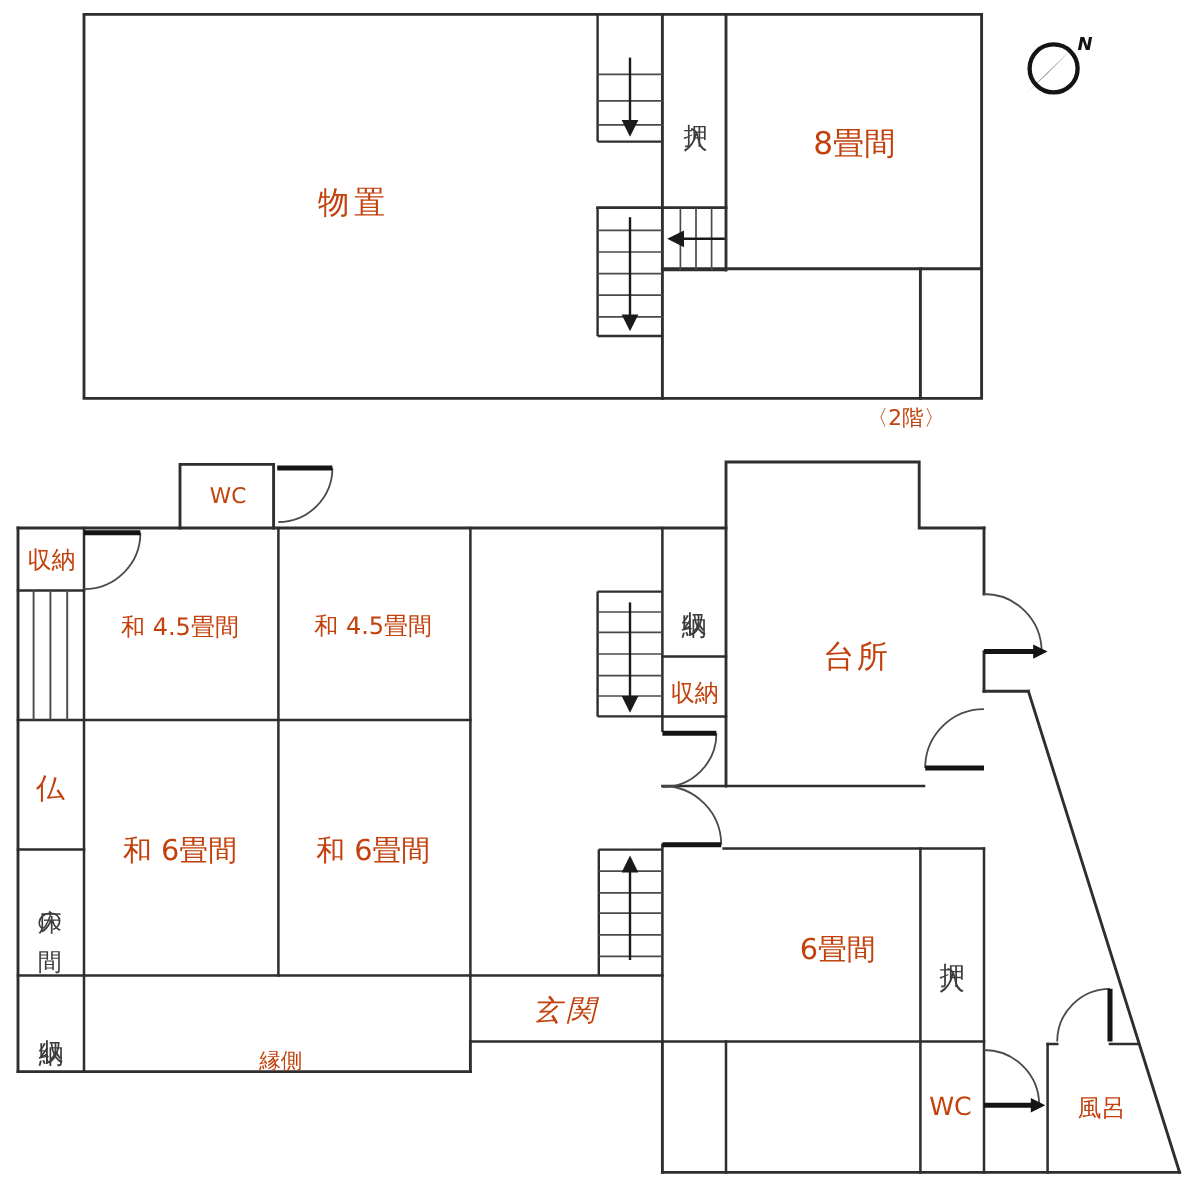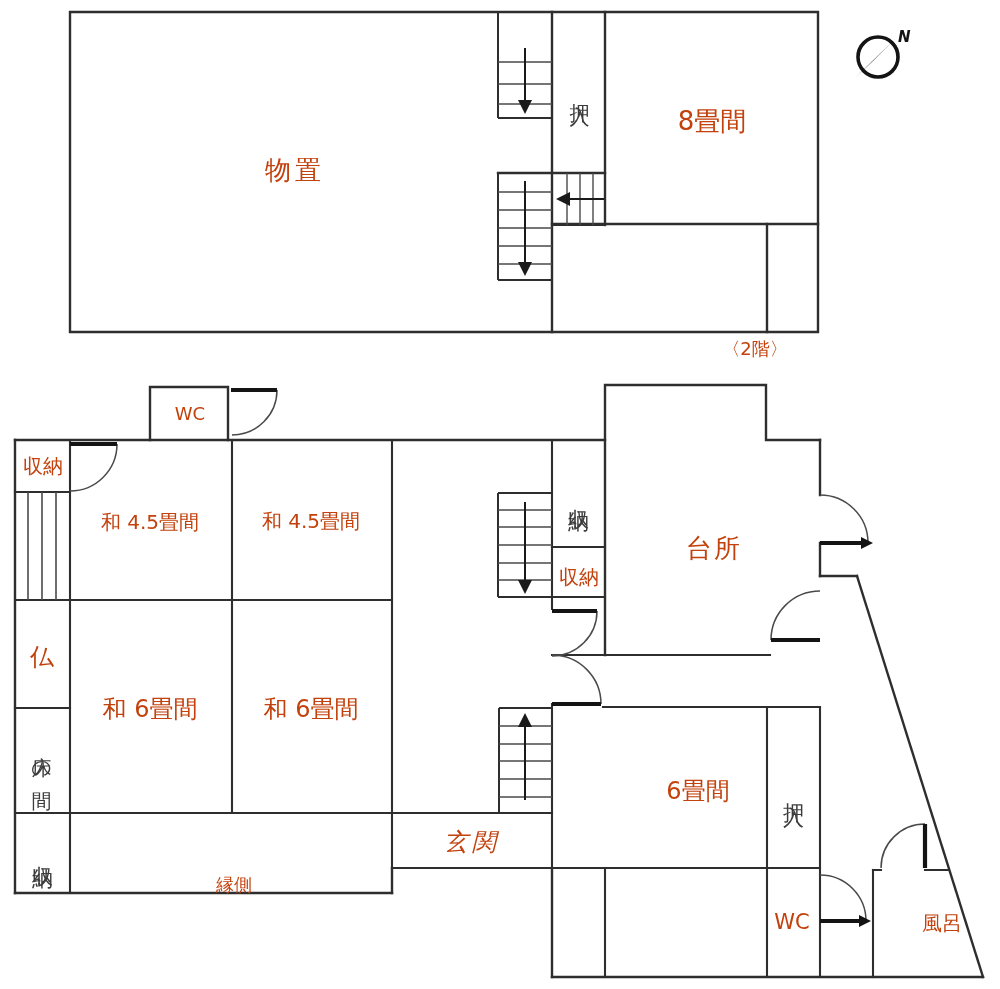--- a/index.html
+++ b/index.html
@@ -182,15 +182,15 @@
   <div class="lbl s24" style="left:42px;top:657px;">仏</div>
   <div class="lbl s24" style="left:150px;top:709px;">和 6畳間</div>
   <div class="lbl s24" style="left:311px;top:709px;">和 6畳間</div>
   <div class="vlbl s20" style="left:42px;top:762px;letter-spacing:6px;">床の間</div>
   <div class="vlbl s21" style="left:42px;top:852px;">収納</div>
   <div class="lbl s22" style="left:234px;top:853px;margin-top:32px;">縁側</div>
   <div class="lbl s24" style="left:472px;top:842px;letter-spacing:4px;font-style:italic;">玄関</div>
   <div class="lbl s24" style="left:698px;top:791px;">6畳間</div>
   <div class="vlbl s21" style="left:793px;top:789px;">押入</div>
   <div class="lbl s21" style="left:792px;top:923px;">WC</div>
-  <div class="lbl s23" style="left:918px;top:923px;margin-left:24px;">風呂</div>
+  <div class="lbl s23" style="left:918px;top:923px;">風呂</div>
 
 </div>
 
 </body></html>

